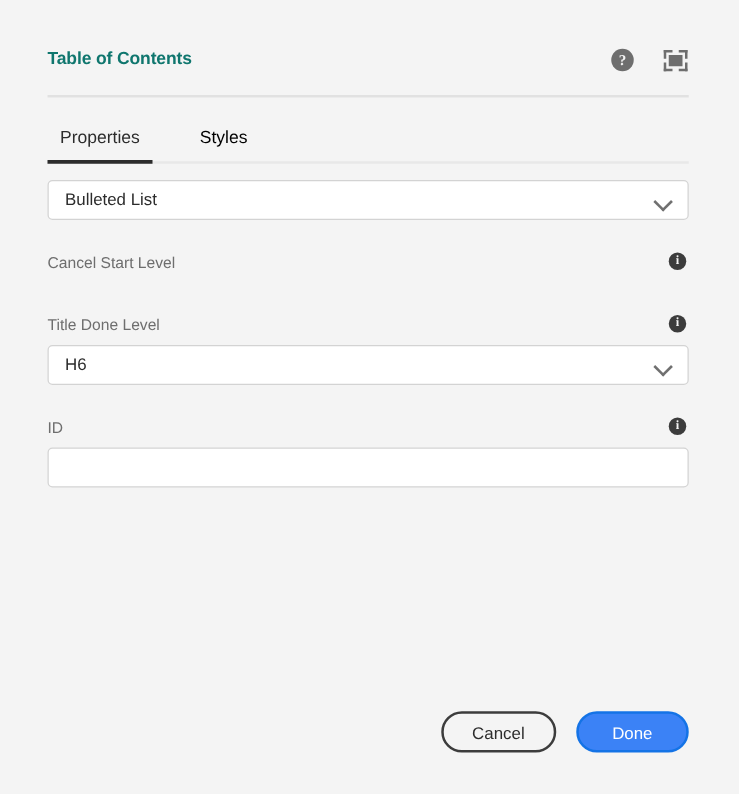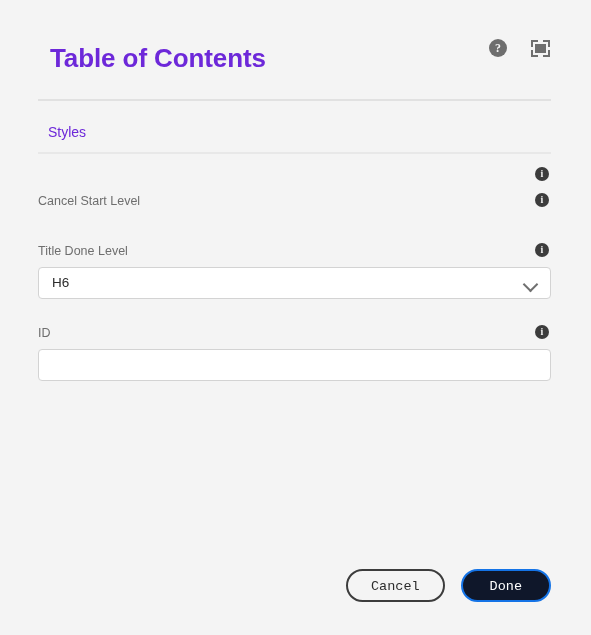--- a/index.html
+++ b/index.html
@@ -27,26 +27,26 @@
   }
 
   
   .header {
     padding: 34px 40px 0 38px;
     display: flex;
     align-items: flex-start;
     justify-content: space-between;
   }
   .dialog-title {
-    font-size: 26px;
+    font-size: 14px;
     font-weight: bold;
-    color: #6d28d9;
+    color: #0f766e;
     letter-spacing: -0.1px;
     line-height: 24px;
-    margin: 12px;
+    margin: 0;
   }
   .header-actions {
     display: flex;
     align-items: center;
     gap: 20px;
     padding-top: 3px;
   }
   .icon-btn {
     width: 22px;
     height: 22px;
@@ -105,21 +105,21 @@
     margin: 0 40px 0 38px;
     display: flex;
     align-items: flex-end;
     gap: 28px;
     border-bottom: 2px solid #e8e8e8;
     padding-top: 22px;
   }
   .tab {
     position: relative;
     font-size: 14px;
-    color: #6d28d9;
+    color: #000000;
     padding: 0 10px 11px 10px;
     cursor: pointer;
     line-height: 18px;
   }
   .tab.active {
     color: #2c2c2c;
   }
   .tab.active::after {
     content: "";
     position: absolute;
@@ -204,37 +204,37 @@
 
   
   .footer {
     padding: 0 40px 33px 38px;
     display: flex;
     justify-content: flex-end;
     align-items: center;
     gap: 16px;
   }
   .btn {
-    font-family: Liberation Mono, monospace;
+    font-family: Liberation Sans, sans-serif;
     font-size: 13.5px;
     border-radius: 18px;
     height: 33px;
     padding: 0 23px;
     cursor: pointer;
     box-sizing: border-box;
     line-height: 31px;
     text-align: right;
   }
   .btn-secondary {
     background: transparent;
     border: 2px solid #3c3c3c;
     color: #2c2c2c;
   }
   .btn-primary {
-    background: #0f172a;
+    background: #3b82f6;
     border: 2px solid #1473e6;
     color: #ffffff;
     padding: 0 27px;
   }
 </style>
 </head>
 <body>
 
 <div class="dialog">
 
@@ -252,28 +252,33 @@
           <span class="corner c-br"></span>
           <span class="core"></span>
         </span>
       </button>
     </div>
   </div>
 
   <div class="header-divider"></div>
 
   <div class="tabs">
+    <div class="tab active">Properties</div>
     <div class="tab">Styles</div>
   </div>
 
   <div class="body">
 
 
     <div class="field">
       <span class="field-info">i</span>
+      <div class="control">
+        <span class="control-value">Bulleted List</span>
+        <span class="chevron"></span>
+      </div>
     </div>
 
     <div class="spacer-sm"></div>
 
     <div class="field">
       <span class="field-info">i</span>
       <label class="field-label">Cancel Start Level</label>
     </div>
 
     <div class="spacer-sm"></div>

